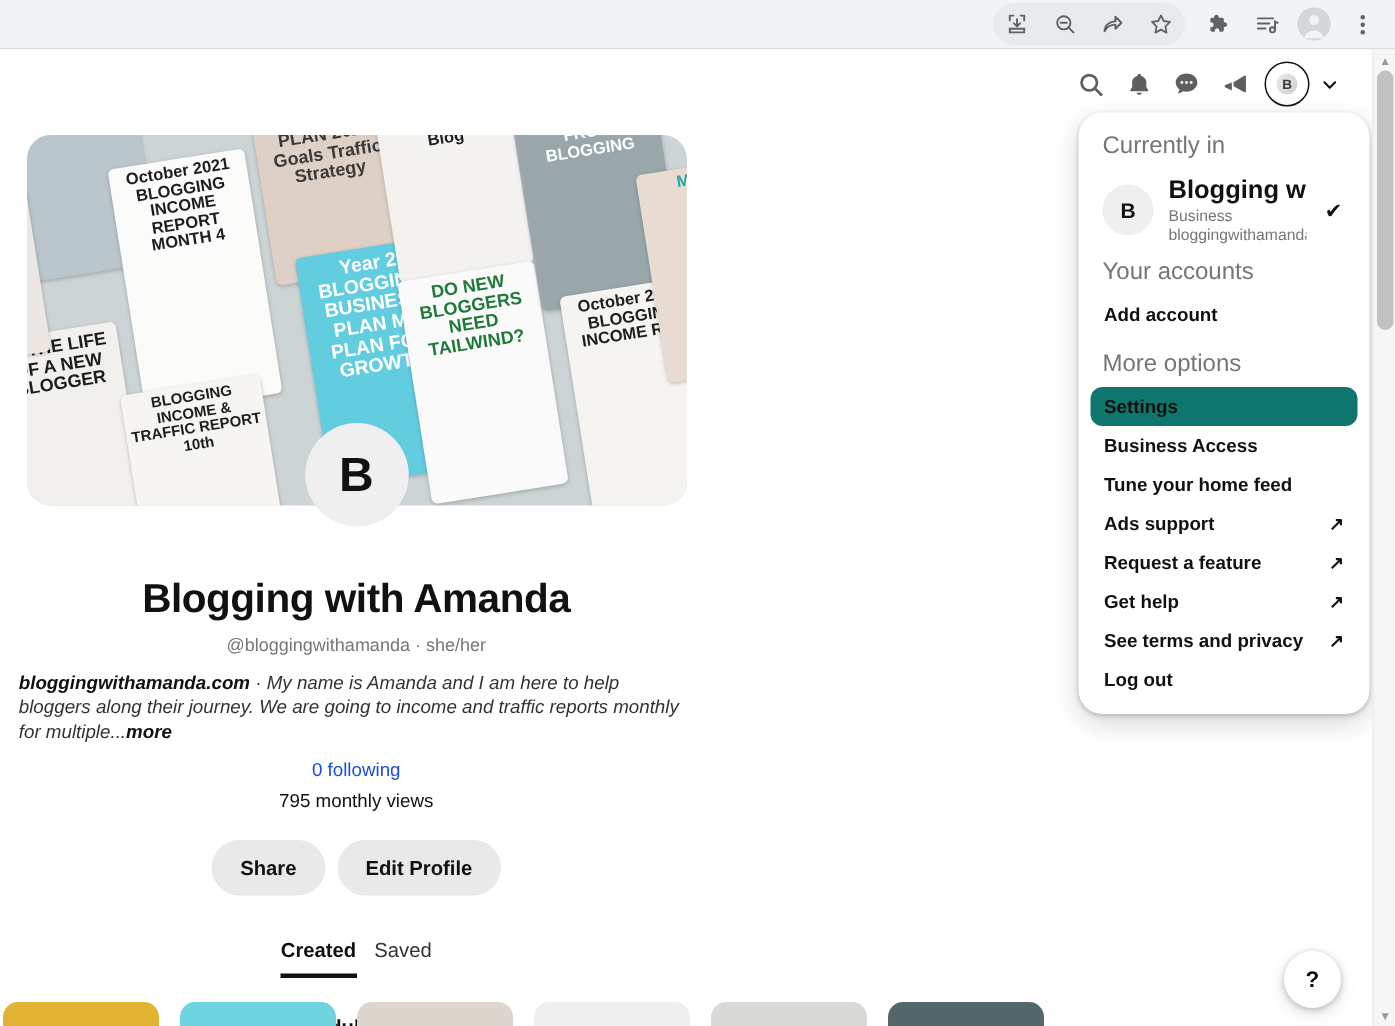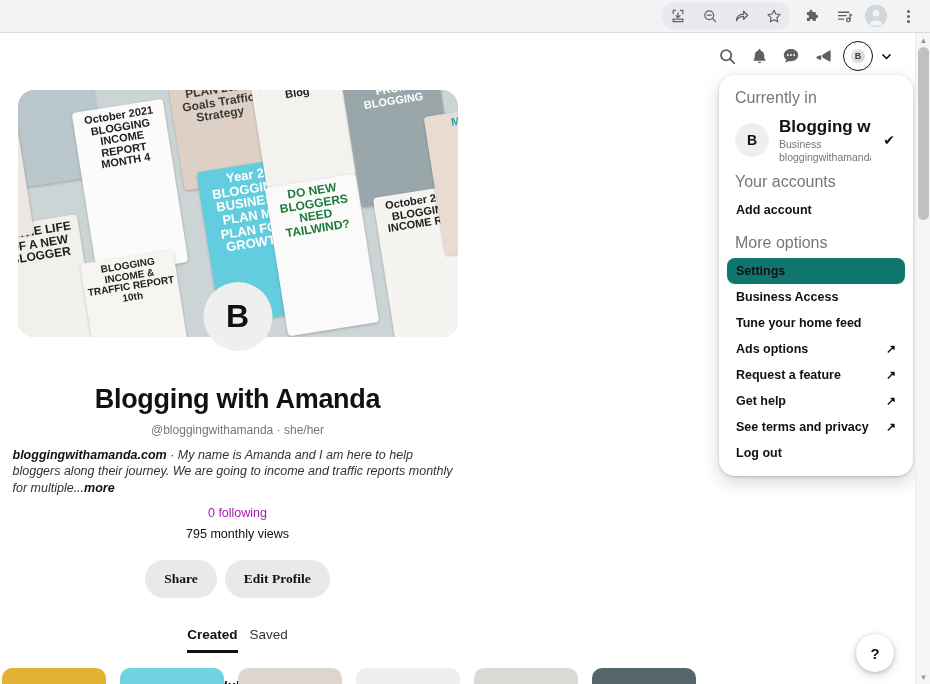--- a/index.html
+++ b/index.html
@@ -133,29 +133,29 @@
     margin-top: 10px;
     width: 450px;
     text-align: left;
     font-size: 12.5px;
     color: #333;
     line-height: 1.3;
     font-style: italic;
   }
   .bio b { font-weight: 700; color: #111; }
   .bio .more { font-weight: 700; color: #111; cursor: pointer; }
-  .stat { margin-top: 10px; font-size: 12.5px; color: #a21caf; }
+  .stat { margin-top: 10px; font-size: 12.5px; color: #1d4ed8; }
   .stat2 { margin-top: 7px; font-size: 12.5px; color: #111; }
   .btn-row { margin-top: 19px; display: flex; gap: 8px; }
   .pill {
     background: #e9e9e9; color: #111;
     border: none; border-radius: 22px;
     padding: 11px 19px;
     font-size: 13.5px; font-weight: 700;
-    font-family: Liberation Serif, serif;
+    font-family: Liberation Sans, sans-serif;
     cursor: pointer;
   }
   .tabs { margin-top: 29px; display: flex; gap: 12px; }
   .tab {
     font-size: 13.5px; font-weight: 700; color: #111;
     padding-bottom: 8px; cursor: pointer;
   }
   .tab.active { border-bottom: 3px solid #111; }
   .tab.inactive { color: #333; font-weight: 400; }
   .sched-title { margin-top: 25px; font-size: 13.5px; font-weight: 700; color: #111; }
@@ -453,21 +453,21 @@
         <div class="dd-item highlight">
           <span>Settings</span>
         </div>
         <div class="dd-item">
           <span>Business Access</span>
         </div>
         <div class="dd-item">
           <span>Tune your home feed</span>
         </div>
         <div class="dd-item">
-          <span>Ads options</span>
+          <span>Ads support</span>
           <span class="ext-arrow">↗</span>
         </div>
         <div class="dd-item">
           <span>Request a feature</span>
           <span class="ext-arrow">↗</span>
         </div>
         <div class="dd-item">
           <span>Get help</span>
           <span class="ext-arrow">↗</span>
         </div>

